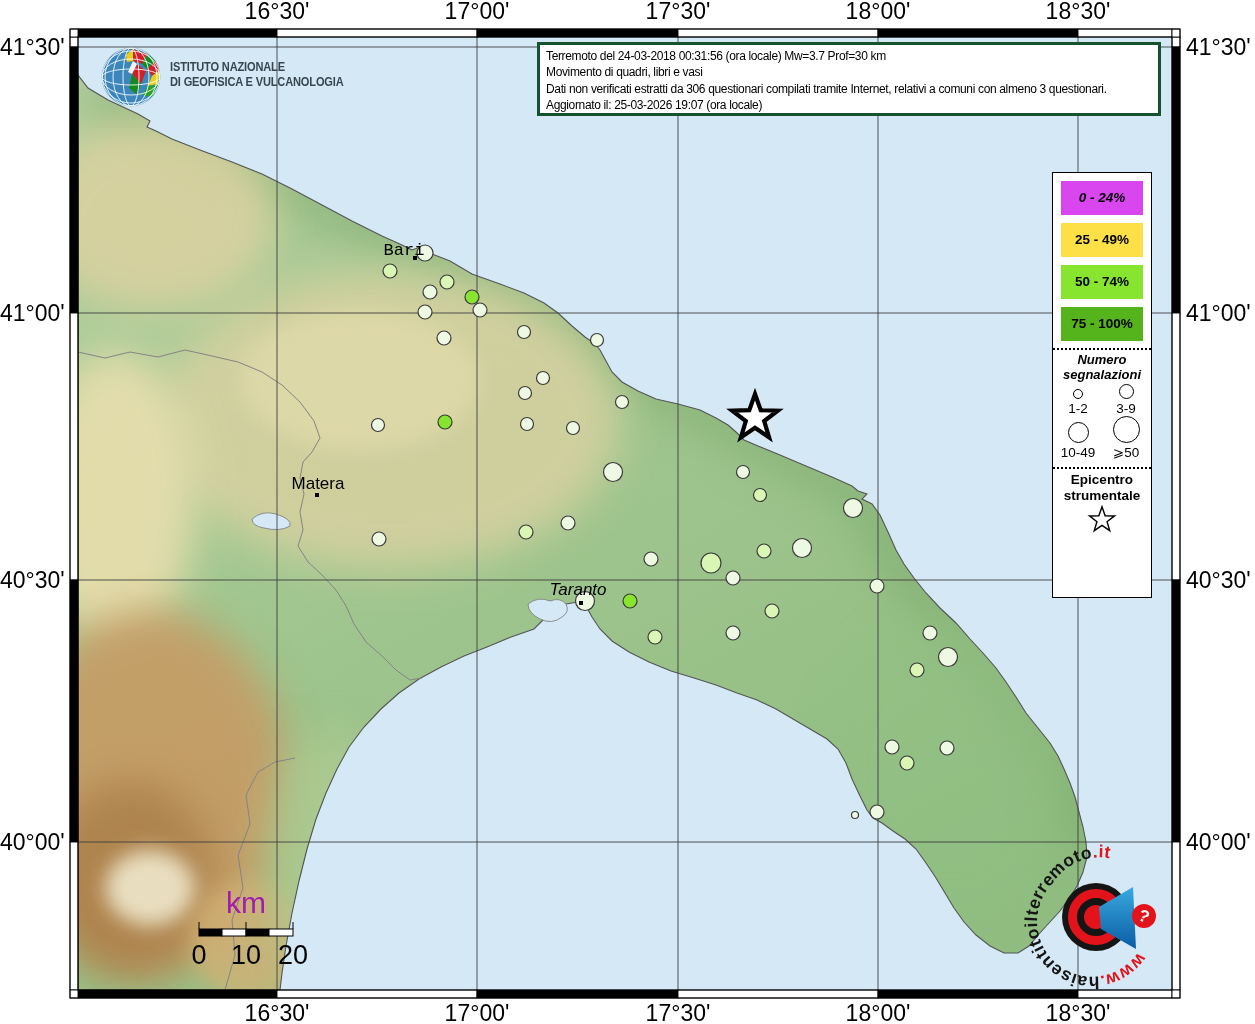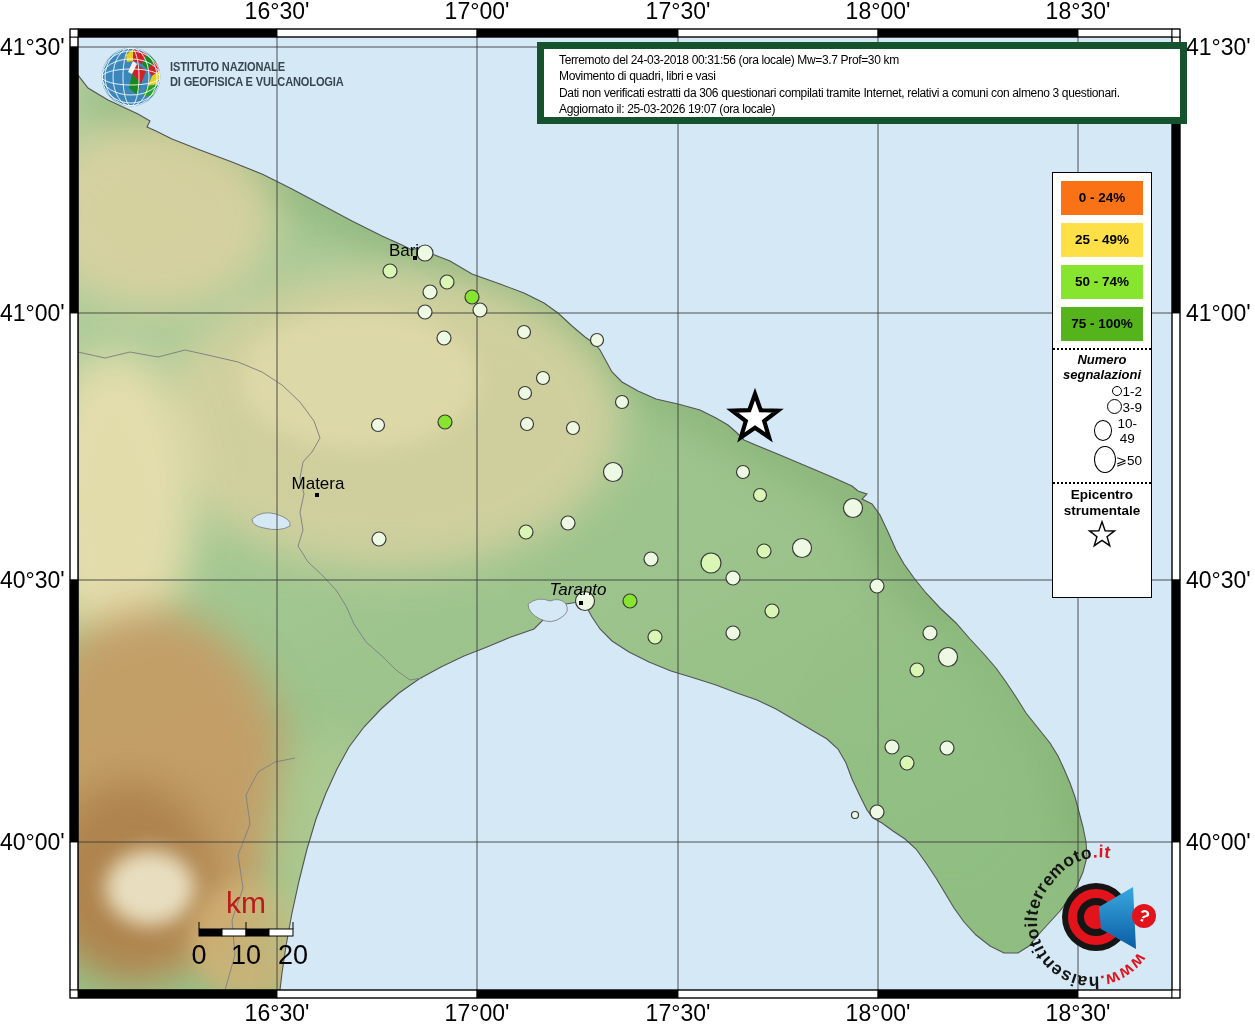--- a/index.html
+++ b/index.html
@@ -5,43 +5,43 @@
   html,body{margin:0;padding:0;background:#fff;}
   #stage{position:relative;width:1255px;height:1024px;background:#fff;overflow:hidden;
          font-family:"Liberation Sans","DejaVu Sans",sans-serif;}
   #map-svg{position:absolute;left:0;top:0;}
   .axis-label{position:absolute;font-size:23px;color:#000;}
   .lon{width:140px;text-align:center;}
   .lat{height:26px;line-height:26px;}
   .lat.left{width:64px;text-align:right;}
   .lat.right{width:80px;text-align:left;}
   .title-box{position:absolute;left:537px;top:42px;width:606px;height:62px;
-             background:#fff;border:7px solid #14532d;padding:3px 15px;
+             background:#fff;border:3px solid #14532d;padding:3px 6px;
              font-size:12px;line-height:16.4px;letter-spacing:-0.35px;color:#000;
              overflow:hidden;white-space:nowrap;}
   .ingv-text{position:absolute;left:170px;top:60px;font-size:13.5px;font-weight:bold;
              color:#37474f;line-height:14.5px;transform:scaleX(0.82);transform-origin:left top;
              letter-spacing:-0.2px;white-space:nowrap;}
   .legend{position:absolute;left:1052px;top:172px;width:100px;height:426px;
           background:#fff;border:1px solid #000;box-sizing:border-box;text-align:center;color:#000;}
   .legend .pct-title{font-size:13px;font-weight:bold;line-height:14.6px;padding-top:4px;}
   .swatch{width:82px;height:34px;line-height:34px;margin:8px auto 0 auto;
           font-size:13.5px;font-weight:bold;}
   .divider{border-top:2px dotted #000;margin-top:7px;}
   .count-title{font-size:13px;font-weight:bold;line-height:15px;padding-top:2px;font-style:italic;}
   .count-grid{display:flex;flex-wrap:wrap;width:96px;margin:2px auto 0 auto;}
-  .count-cell{width:48px;display:flex;align-items:center;justify-content:flex-end;padding-left:40px;}
+  .count-cell{width:48px;display:flex;flex-direction:column;align-items:center;justify-content:flex-end;}
   .count-circle{background:#fff;border:1.6px solid #000;border-radius:50%;margin-bottom:2px;}
   .count-label{font-size:13.5px;line-height:15px;}
   .epi-title{font-size:13.5px;font-weight:bold;line-height:15.5px;padding-top:3px;}
   .legend-star{margin-top:2px;}
   .city-label{position:absolute;width:120px;text-align:center;font-size:17px;color:#000;}
   .city-marker{position:absolute;width:4px;height:4px;background:#000;}
   .scale-km{position:absolute;left:196px;top:886px;width:100px;text-align:center;
-            font-size:30px;color:#b91c1c;}
+            font-size:30px;color:#a21caf;}
   .scale-tick{position:absolute;top:940px;width:60px;text-align:center;font-size:27px;color:#000;}
 </style>
 </head>
 <body>
 
 <div id="stage">
 
 <svg id="map-svg" width="1255" height="1024" viewBox="0 0 1255 1024">
   <defs>
     <linearGradient id="landGrad" x1="0" y1="0" x2="0.6" y2="1">
@@ -290,21 +290,21 @@
 </div>
 
 <div class="title-box">
   <div>Terremoto del 24-03-2018 00:31:56 (ora locale) Mw=3.7 Prof=30 km</div>
   <div>Movimento di quadri, libri e vasi</div>
   <div>Dati non verificati estratti da 306 questionari compilati tramite Internet, relativi a comuni con almeno 3 questionari.</div>
   <div>Aggiornato il: 25-03-2026 19:07 (ora locale)</div>
 </div>
 
 <div class="legend">
-  <div class="swatch" style="background: #f97316;">0 - 24%</div>
+  <div class="swatch" style="background: #d946ef; font-style: italic;">0 - 24%</div>
   <div class="swatch" style="background: #fde047;">25 - 49%</div>
   <div class="swatch" style="background: rgb(136, 229, 47);">50 - 74%</div>
   <div class="swatch" style="background: rgb(85, 179, 28);">75 - 100%</div>
   <div class="divider"></div>
   <div class="count-title">
     <div>Numero</div>
     <div>segnalazioni</div>
   </div>
   <div class="count-grid">
     <div class="count-cell">
@@ -328,21 +328,21 @@
   <div class="epi-title">
     <div>Epicentro</div>
     <div>strumentale</div>
   </div>
   <svg class="legend-star" width="34" height="32" viewBox="-17 -15 34 32">
     <path d="M0,-24 L5.7,-7.8 L22.8,-7.4 L9.2,3 L14.1,19.4 L0,9.7 L-14.1,19.4 L-9.2,3 L-22.8,-7.4 L-5.7,-7.8 Z" transform="scale(0.55)" fill="#fff" stroke="#000" stroke-width="2.6"></path>
   </svg>
 </div>
 
 <div id="city-layer">
-      <div class="city-label" style="left: 344px; top: 241px;">Bari</div>
+      <div class="city-label" style="left: 344px; top: 241px; font-family: Liberation Mono, monospace;">Bari</div>
       <div class="city-marker" style="left: 413px; top: 256px;"></div>
       <div class="city-label" style="left: 258px; top: 474px;">Matera</div>
       <div class="city-marker" style="left: 315px; top: 493px;"></div>
       <div class="city-label" style="left: 518px; top: 580px; font-style: italic;">Taranto</div>
       <div class="city-marker" style="left: 579px; top: 601px;"></div>
     </div>
 
 <div class="scale-km">km</div>
 <div class="scale-tick" style="left:169px">0</div>
 <div class="scale-tick" style="left:216px">10</div>

